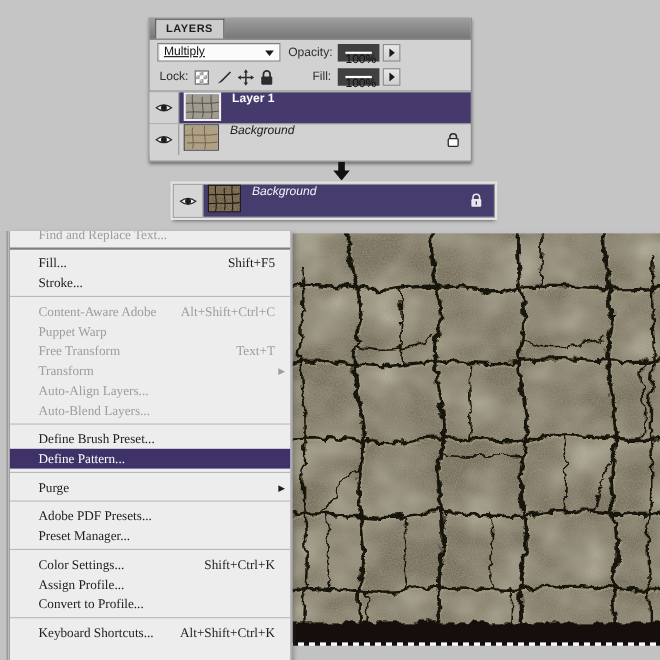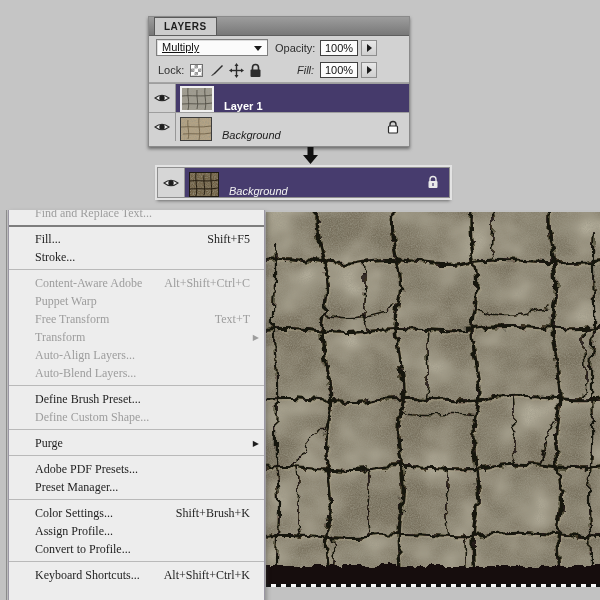--- a/index.html
+++ b/index.html
@@ -1,51 +1,51 @@
 <!DOCTYPE html>
 <html><head>
 <meta charset="utf-8">
 <style>
   html,body{margin:0;padding:0;}
   body{font-family:"Liberation Sans","DejaVu Sans",sans-serif;}
   .stage{position:relative;width:600px;height:600px;background:#c5c5c5;overflow:hidden;}
 
   
-  .layers-panel{position:absolute;left:148px;top:16px;width:262px;height:131px;
+  .layers-panel{position:absolute;left:135px;top:16px;width:294px;height:131px;
     background:#d2d2d2;border:1px solid #8a8a8a;box-shadow:0 2px 3px rgba(40,40,40,.55);
     box-sizing:border-box;}
   .tabbar{height:18px;background:linear-gradient(#9d9d9d,#787878);border-bottom:1px solid #5e5e5e;
     display:flex;align-items:flex-end;}
   .tab{margin-left:5px;height:17px;line-height:17px;padding:0 9px;background:#cccccc;
     border:1px solid #595959;border-bottom:none;font-size:10px;font-weight:bold;
     letter-spacing:.5px;color:#1d1d1d;}
   .ctlrow{height:24px;display:flex;align-items:center;position:relative;}
   .dropdown{position:absolute;left:7px;top:3px;width:112px;height:17px;background:#fbfbfb;
     border:1px solid #7f7f7f;box-shadow:inset 1px 1px 0 rgba(0,0,0,.12);box-sizing:border-box;
     font-size:11px;color:#111;line-height:15px;padding-left:5px;text-decoration:underline;}
   .dd-arrow{position:absolute;right:5px;top:6px;width:0;height:0;
     border-left:4px solid transparent;border-right:4px solid transparent;border-top:5px solid #1a1a1a;}
   .ctl-label{position:absolute;font-size:11px;color:#2e2e2e;}
-  .valbox{position:absolute;width:38px;height:16px;background:#fcfcfc;border:1px solid #404040;
+  .valbox{position:absolute;width:38px;height:16px;background:#fcfcfc;border:7px solid #404040;
     box-sizing:border-box;font-size:11px;color:#111;text-align:center;line-height:14px;}
   .spinbtn{position:absolute;width:16px;height:16px;background:linear-gradient(#e8e8e8,#cfcfcf);
     border:1px solid #8d8d8d;box-sizing:border-box;display:flex;align-items:center;justify-content:center;}
   .spin-tri{width:0;height:0;border-top:4px solid transparent;border-bottom:4px solid transparent;
     border-left:5px solid #1a1a1a;}
   .lockrow{height:22px;position:relative;border-bottom:1px solid #a5a5a5;}
   .checker{position:absolute;left:41px;top:4px;width:13px;height:13px;border:1px solid #6e6e6e;
     background-image:linear-gradient(45deg,#9a9a9a 25%,transparent 25%,transparent 75%,#9a9a9a 75%),
       linear-gradient(45deg,#9a9a9a 25%,#ffffff 25%,#ffffff 75%,#9a9a9a 75%);
     background-size:7px 7px;background-position:0 0,3.5px 3.5px;box-sizing:border-box;}
   .lrow-icon{position:absolute;top:3px;}
 
   .layer-row{display:flex;height:28px;border-top:1px solid #9e9e9e;}
   .eye-cell{width:26px;background:#d2d2d2;border-right:1px solid #979797;
     display:flex;align-items:center;justify-content:center;flex:none;}
-  .row-main{flex:1;display:flex;align-items:flex-end;position:relative;}
+  .row-main{flex:1;display:flex;align-items:flex-start;position:relative;}
   .row-main.sel{background:#453a6b;}
   .thumb{width:30px;height:22px;margin-left:4px;flex:none;}
   .thumb.selthumb{border:2px solid #f0f0f0;}
   .thumb.normthumb{border:1px solid #3c3c3c;}
   .lname{margin-left:10px;font-size:11px;}
   .lname.sel{color:#fff;font-weight:bold;}
   .lname.bgname{color:#1b1b1b;font-style:italic;}
   .row-lock{position:absolute;right:10px;top:7px;}
 
   
@@ -141,21 +141,21 @@
           <polygon points="7.5,0 5.5,3 9.5,3"></polygon>
             <polygon points="7.5,15 5.5,12 9.5,12"></polygon>
           <polygon points="0,7.5 3,5.5 3,9.5"></polygon>
             <polygon points="15,7.5 12,5.5 12,9.5"></polygon>
         </g>
       </svg>
       <svg class="lrow-icon" style="left:100px;" width="13" height="15">
         <path d="M3.5,7 V4.5 a3,3 0 0 1 6,0 V7" fill="none" stroke="#2c2c2c" stroke-width="1.6"></path>
         <rect x="1.5" y="6.5" width="10" height="7.5" rx="1" fill="#2c2c2c"></rect>
       </svg>
-      <span class="ctl-label" style="left:148px;top:4px;font-style:italic;">Fill:</span>
+      <span class="ctl-label" style="left:148px;top:4px;">Fill:</span>
       <div class="valbox" style="left:171px;top:2px;">100%</div>
       <div class="spinbtn" style="left:212px;top:2px;">
           <span class="spin-tri"></span>
         </div>
     </div>
 
     <div class="layer-row">
       <div class="eye-cell">
         <svg width="16" height="12">
           <path d="M1,6 Q8,0.5 15,6 Q8,11.5 1,6 Z" fill="#f2f2f2" stroke="#2b2b2b" stroke-width="1.1"></path>
@@ -282,28 +282,28 @@
           <div class="mitem"><span class="mlabel">Stroke...</span></div>
           <div class="msep"></div>
           <div class="mitem dis"><span class="mlabel">Content-Aware Adobe</span><span class="mshort">Alt+Shift+Ctrl+C</span></div>
           <div class="mitem dis"><span class="mlabel">Puppet Warp</span></div>
           <div class="mitem dis"><span class="mlabel">Free Transform</span><span class="mshort">Text+T</span></div>
           <div class="mitem dis"><span class="mlabel">Transform</span><span class="marrow">▶</span></div>
           <div class="mitem dis"><span class="mlabel">Auto-Align Layers...</span></div>
           <div class="mitem dis"><span class="mlabel">Auto-Blend Layers...</span></div>
           <div class="msep"></div>
           <div class="mitem"><span class="mlabel">Define Brush Preset...</span></div>
-          <div class="mitem dis"><span class="mlabel">Define Custom Shape...</span></div>
+          <div class="mitem hl"><span class="mlabel">Define Pattern...</span></div>
           <div class="msep"></div>
           <div class="mitem"><span class="mlabel">Purge</span><span class="marrow">▶</span></div>
           <div class="msep"></div>
           <div class="mitem"><span class="mlabel">Adobe PDF Presets...</span></div>
           <div class="mitem"><span class="mlabel">Preset Manager...</span></div>
           <div class="msep"></div>
-          <div class="mitem"><span class="mlabel">Color Settings...</span><span class="mshort">Shift+Brush+K</span></div>
+          <div class="mitem"><span class="mlabel">Color Settings...</span><span class="mshort">Shift+Ctrl+K</span></div>
           <div class="mitem"><span class="mlabel">Assign Profile...</span></div>
           <div class="mitem"><span class="mlabel">Convert to Profile...</span></div>
           <div class="msep"></div>
           <div class="mitem"><span class="mlabel">Keyboard Shortcuts...</span><span class="mshort">Alt+Shift+Ctrl+K</span></div>
         </div>
     </div>
   </div>
 
 </div>
 

